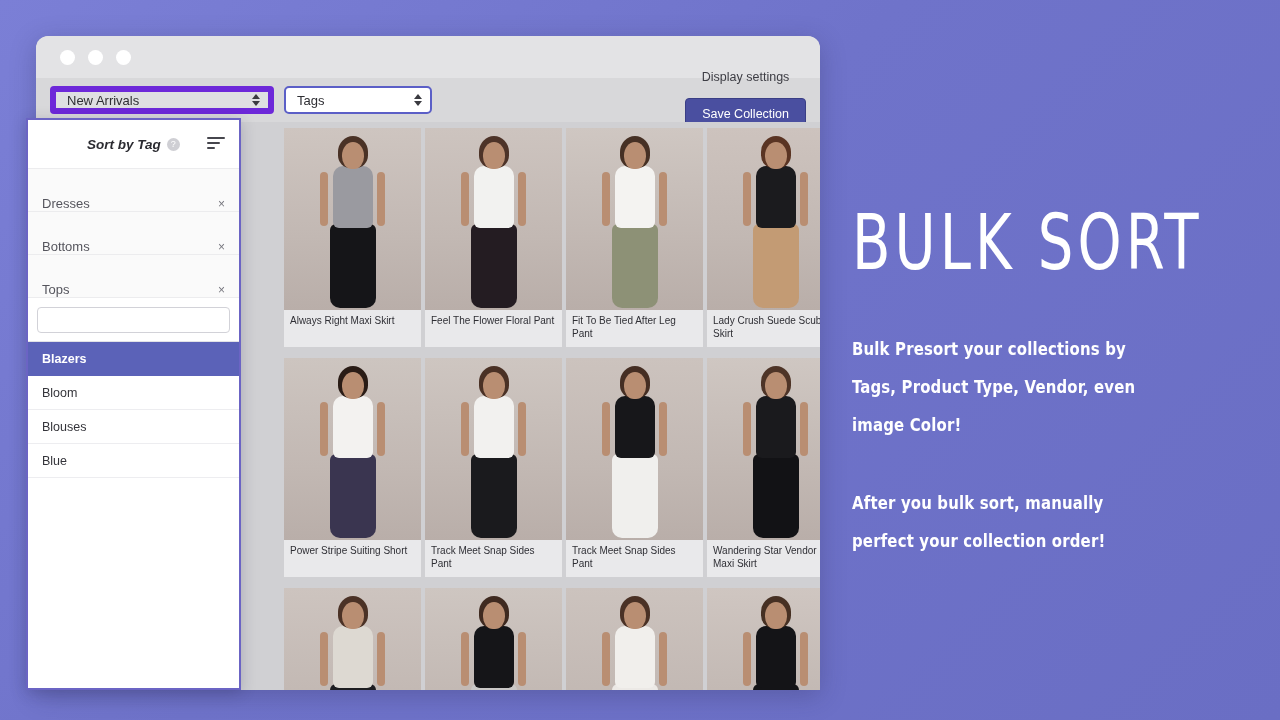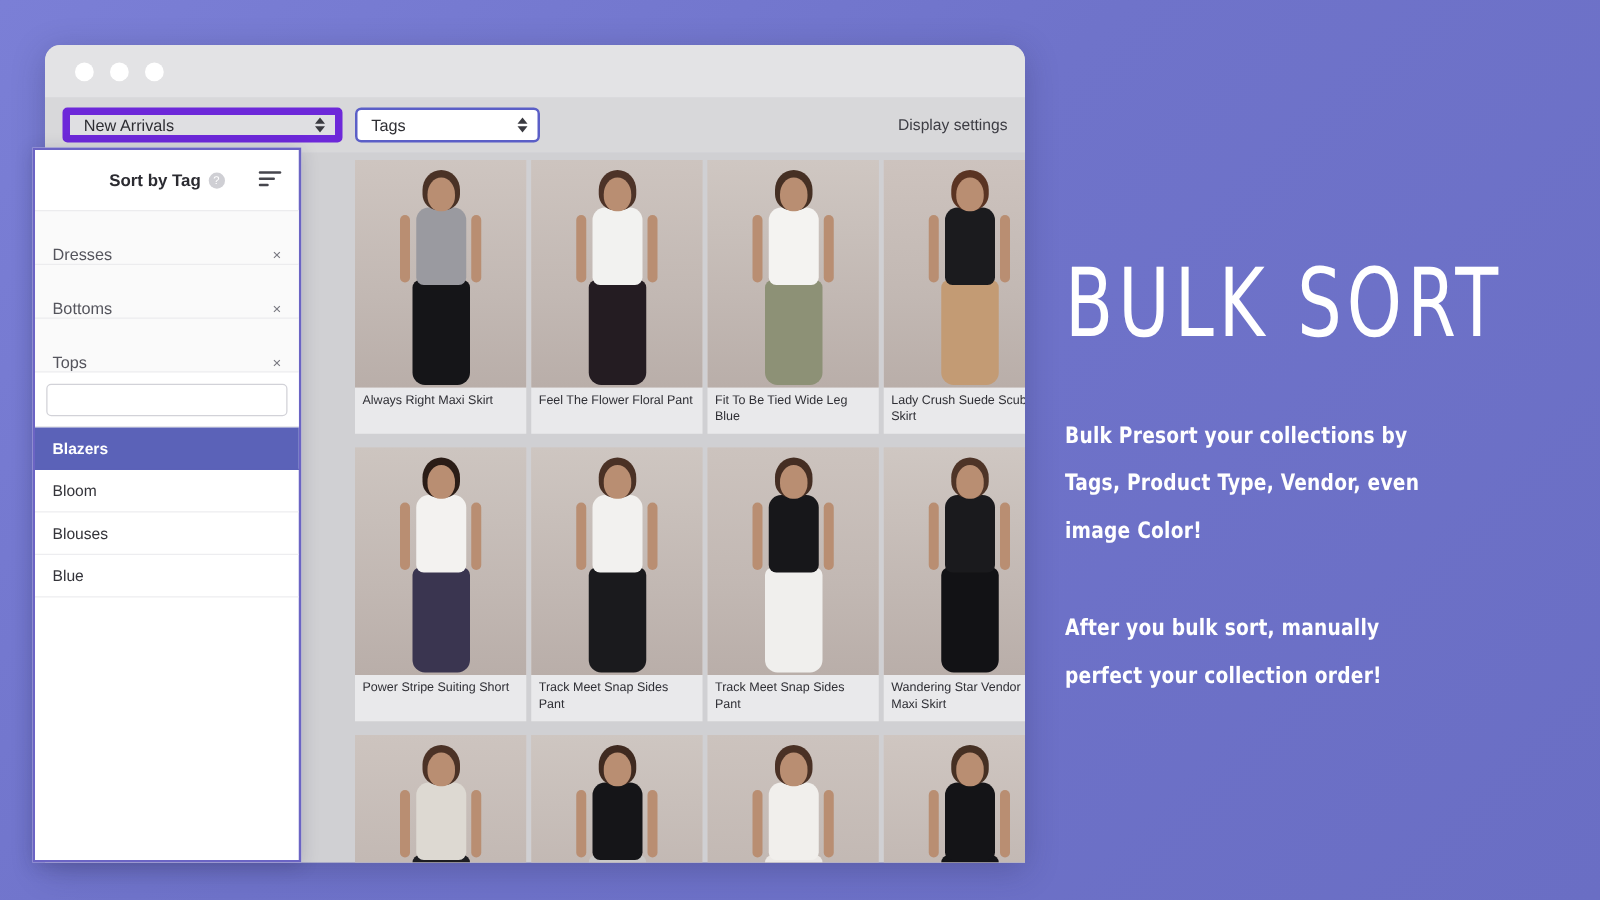--- a/index.html
+++ b/index.html
@@ -73,21 +73,21 @@
   .panel{
     position:absolute;left:26px;top:118px;width:215px;height:572px;
     background:#fff;border:2px solid #6b64c4;box-sizing:border-box;
     box-shadow:0 3px 14px rgba(30,30,70,.22);
     display:flex;flex-direction:column;
   }
   .panel-head{
     height:48px;display:flex;align-items:center;justify-content:center;
     position:relative;flex:0 0 auto;
   }
-  .panel-title{font-size:13.5px;font-weight:bold;color:#2b2b31;}
+  .panel-title{font-size:13.5px;font-weight:bold;color:#2b2b31;font-style:italic;}
   .help{
     width:13px;height:13px;border-radius:50%;background:#cfcfd4;color:#fff;
     font-size:9px;line-height:13px;text-align:center;margin-left:6px;display:inline-block;
   }
   .sort-icon{position:absolute;right:14px;top:17px;width:18px;}
   .sort-icon b{display:block;height:2px;background:#46464d;margin-bottom:3px;border-radius:1px;}
   .sort-icon b:nth-child(1){width:18px;}
   .sort-icon b:nth-child(2){width:13px;}
   .sort-icon b:nth-child(3){width:8px;}
 
@@ -149,20 +149,21 @@
     </div>
     <div class="select s2">
       <span>Tags</span>
       <span class="spin">
           <i class="up"></i>
           <i class="dn"></i>
         </span>
     </div>
     <div class="tb-right">
       <span class="display-settings">Display settings</span>
+      <span class="save-btn">Save Collection</span>
     </div>
   </div>
 
   <div class="content">
     <div class="grid" id="product-grid">
         <div class="tile">
           <div class="photo">
             <div class="ph-bg" style="background: linear-gradient(rgb(206, 197, 192) 0%, rgb(194, 184, 179) 60%, rgb(185, 174, 169) 100%); position: absolute; inset: 0px;"></div>
             <div class="body-sil legs" style="background: rgb(21, 21, 24); position: absolute; top: 96px; left: 50%; transform: translateX(-50%);"></div>
             <div class="arm l" style="position: absolute;"></div>
@@ -188,21 +189,21 @@
         <div class="tile">
           <div class="photo">
             <div class="ph-bg" style="background: linear-gradient(rgb(207, 199, 194) 0%, rgb(194, 184, 179) 60%, rgb(185, 174, 169) 100%); position: absolute; inset: 0px;"></div>
             <div class="body-sil legs" style="background: rgb(141, 145, 118); position: absolute; top: 96px; left: 50%; transform: translateX(-50%);"></div>
             <div class="arm l" style="position: absolute;"></div>
             <div class="arm r" style="position: absolute;"></div>
             <div class="body-sil torso" style="background: rgb(244, 243, 241); position: absolute; top: 38px; left: 50%; transform: translateX(-50%);"></div>
             <div class="body-sil hair" style="background: rgb(70, 48, 36); position: absolute; top: 8px; left: 50%; transform: translateX(-50%);"></div>
             <div class="body-sil head" style="position: absolute; top: 14px; left: 50%; transform: translateX(-50%);"></div>
           </div>
-          <div class="cap">Fit To Be Tied Wide Leg Blue</div>
+          <div class="cap">Fit To Be Tied After Leg Pant</div>
         </div>
         <div class="tile">
           <div class="photo">
             <div class="ph-bg" style="background: linear-gradient(rgb(205, 195, 190) 0%, rgb(194, 184, 179) 60%, rgb(185, 174, 169) 100%); position: absolute; inset: 0px;"></div>
             <div class="body-sil legs" style="background: rgb(195, 155, 116); position: absolute; top: 96px; left: 50%; transform: translateX(-50%);"></div>
             <div class="arm l" style="position: absolute;"></div>
             <div class="arm r" style="position: absolute;"></div>
             <div class="body-sil torso" style="background: rgb(27, 27, 30); position: absolute; top: 38px; left: 50%; transform: translateX(-50%);"></div>
             <div class="body-sil hair" style="background: rgb(90, 52, 35); position: absolute; top: 8px; left: 50%; transform: translateX(-50%);"></div>
             <div class="body-sil head" style="position: absolute; top: 14px; left: 50%; transform: translateX(-50%);"></div>

